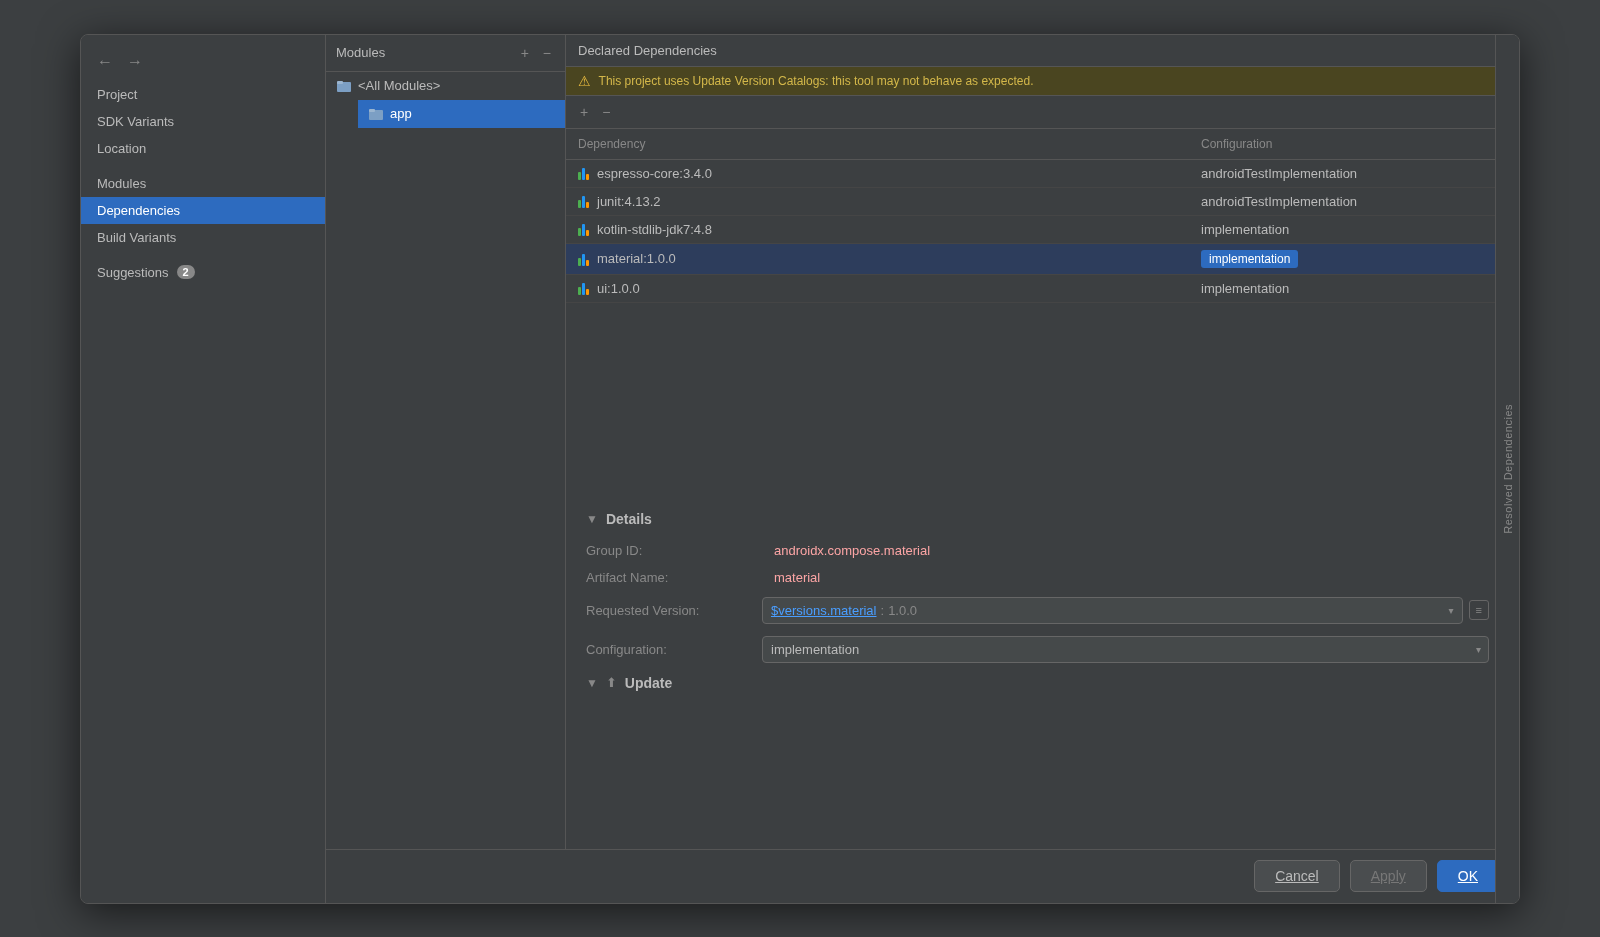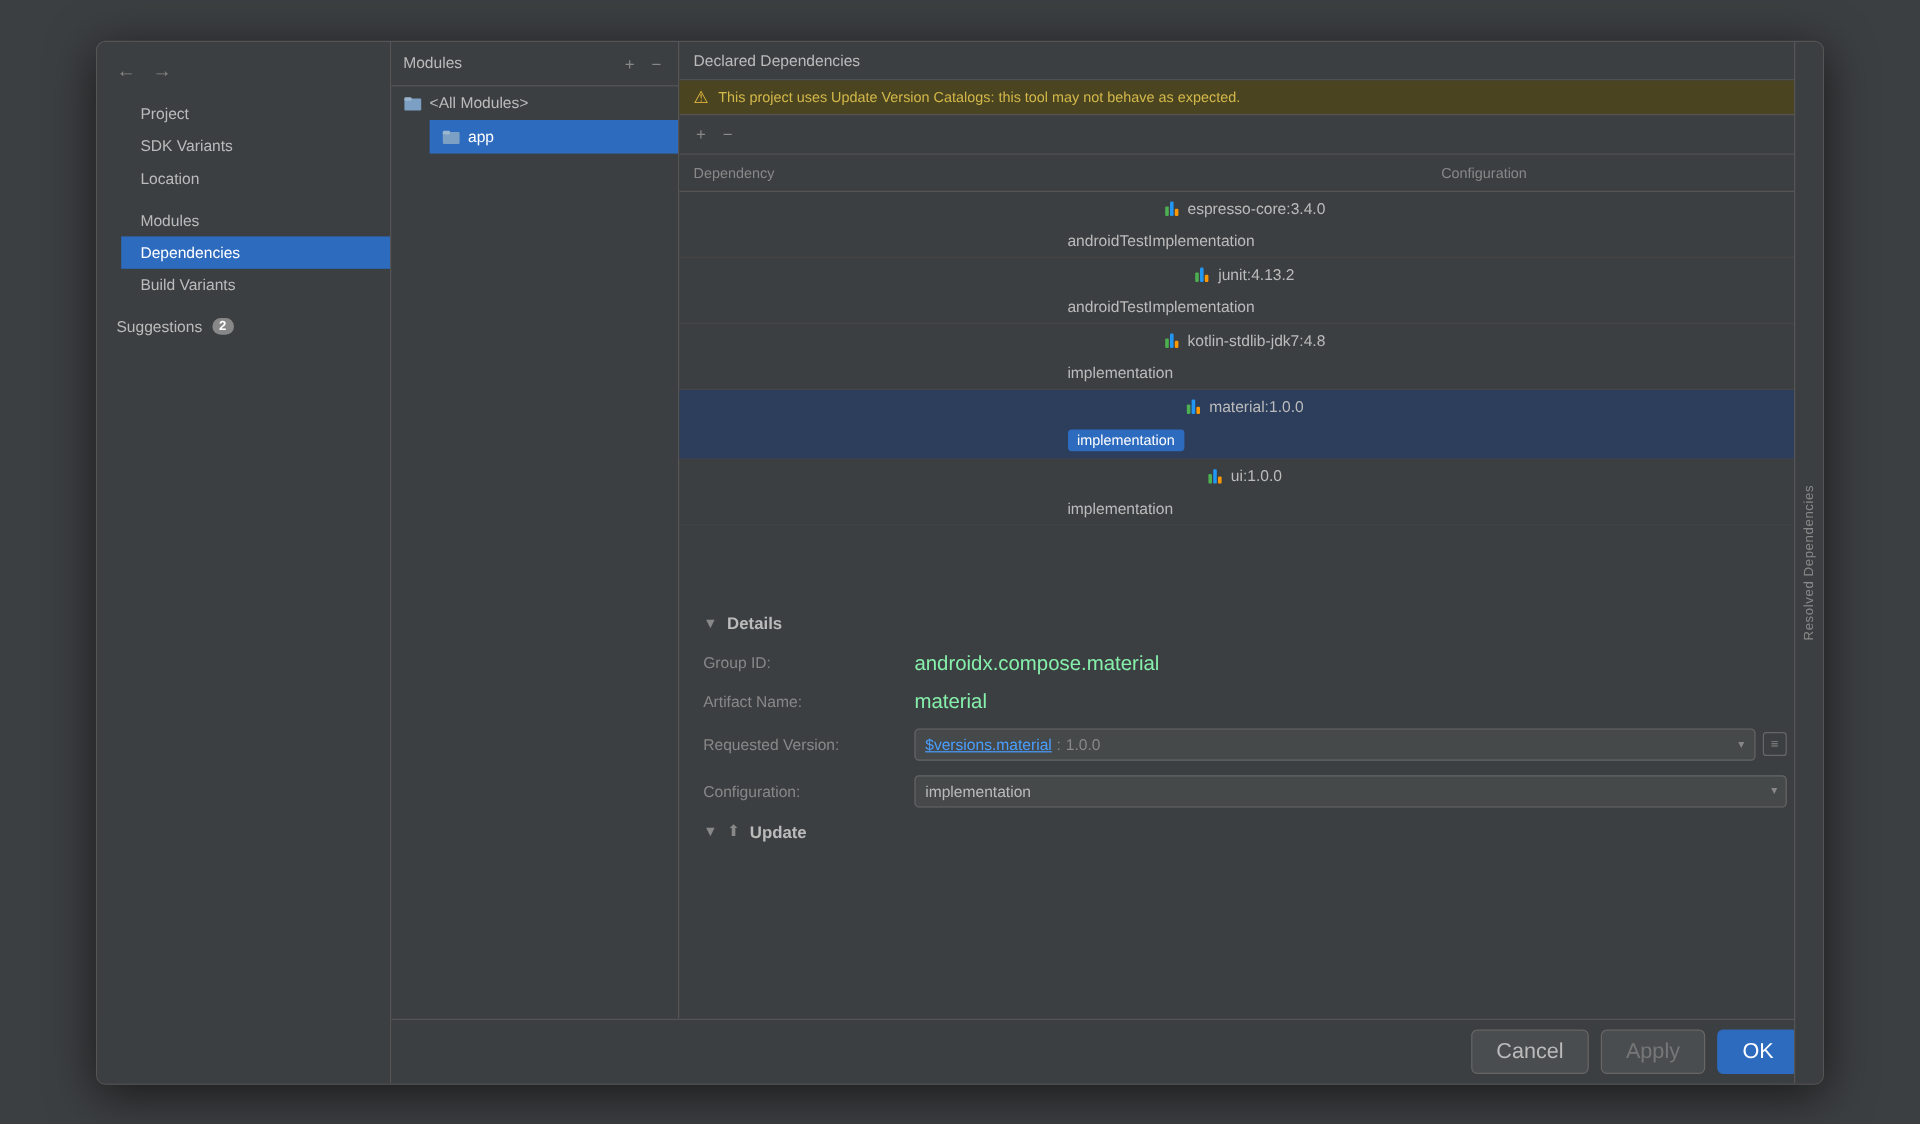--- a/index.html
+++ b/index.html
@@ -93,21 +93,20 @@
       border: none;
       color: #888;
       cursor: pointer;
       font-size: 16px;
       padding: 2px 4px;
       border-radius: 3px;
     }
 
     .sidebar-section {
       padding: 0 0 8px 0;
-      margin-left: 20px;
     }
 
     .sidebar-item {
       padding: 6px 16px;
       cursor: pointer;
       color: #bbbbbb;
       font-size: 13px;
       border-radius: 0;
     }
     .sidebar-item.active {
@@ -261,21 +260,20 @@
     }
 
     .th.dep-col { flex: 1; }
     .th.config-col { width: 320px; }
 
     .table-row {
       display: flex;
       align-items: center;
       border-bottom: 1px solid #454545;
       cursor: pointer;
-      flex-direction: column;
     }
     .table-row.selected { background: #2d3d5c; }
 
     .td {
       padding: 6px 12px;
       font-size: 13px;
     }
     .td.dep-col {
       flex: 1;
       display: flex;
@@ -340,22 +338,23 @@
     }
 
     .field-label {
       width: 160px;
       font-size: 13px;
       color: #888;
       flex-shrink: 0;
     }
 
     .field-value {
-      font-size: 17px;
-      color: #86efac;
+      font-size: 13px;
+      color: #fca5a5;
+      margin-left: 12px;
     }
 
     .field-input-wrapper {
       flex: 1;
       display: flex;
       align-items: center;
       gap: 6px;
     }
 
     .select-wrapper {
@@ -468,23 +467,24 @@
       align-items: center;
       justify-content: flex-end;
       padding: 0 20px;
       gap: 10px;
       flex-shrink: 0;
     }
 
     .btn {
       padding: 7px 20px;
       border-radius: 5px;
-      font-size: 18px;
+      font-size: 14px;
       cursor: pointer;
       border: 1px solid transparent;
+      text-decoration: underline;
     }
 
     .btn-default {
       background: #4a4d4f;
       border-color: #666;
       color: #bbbbbb;
     }
 
     .btn-muted {
       background: #4a4d4f;

